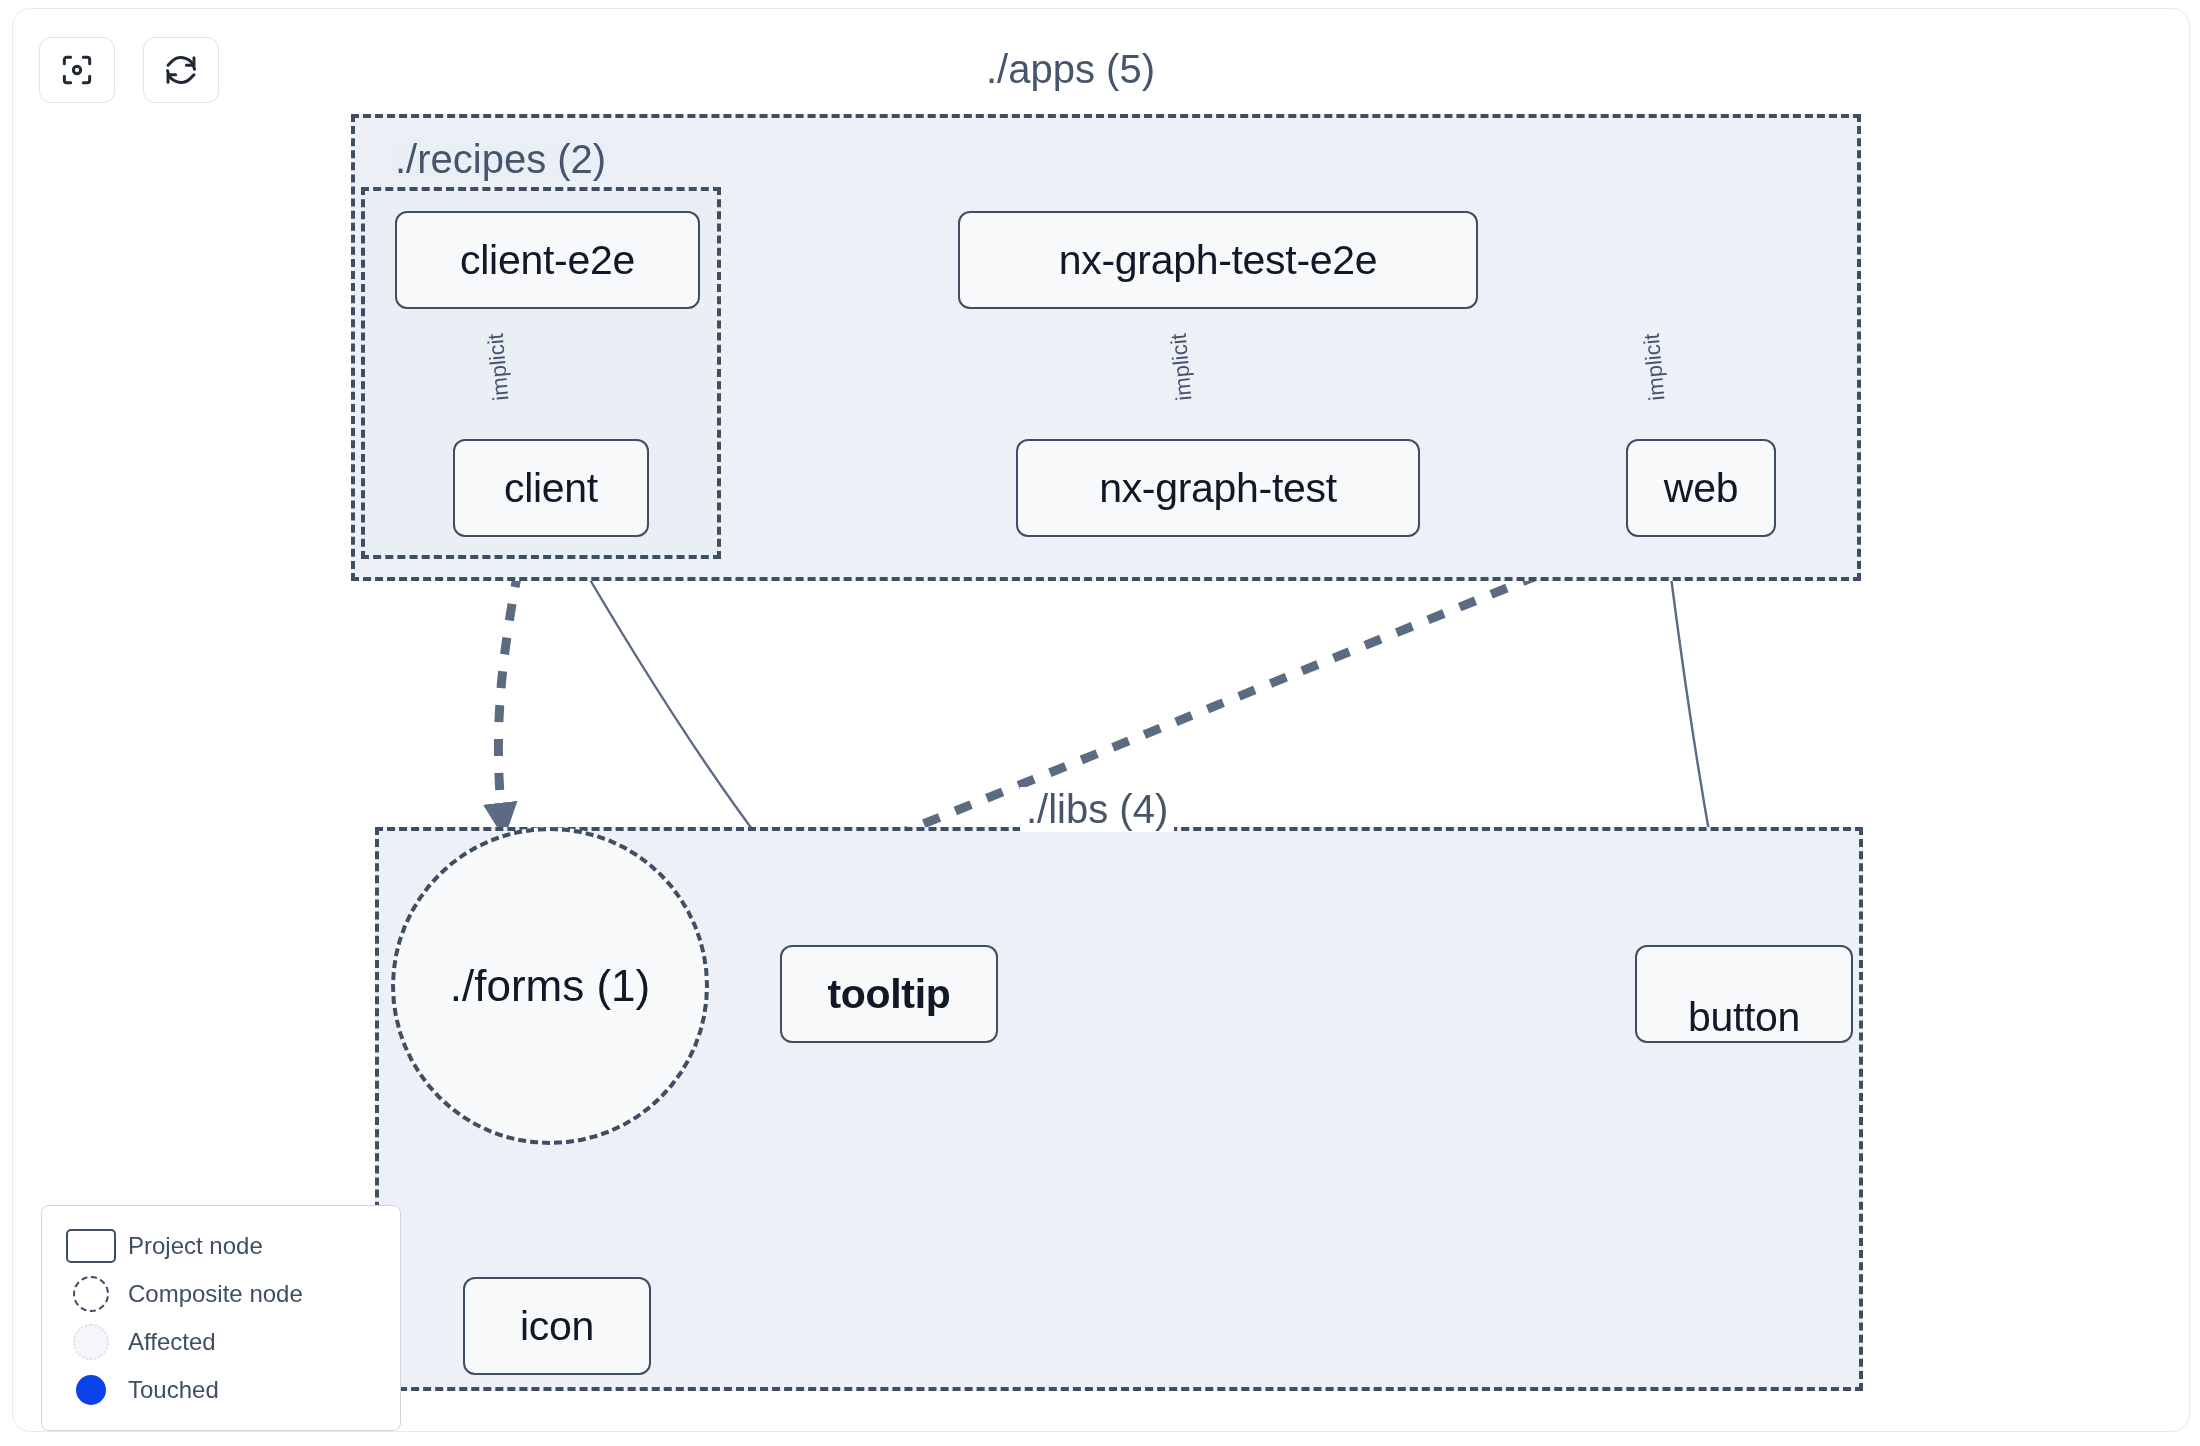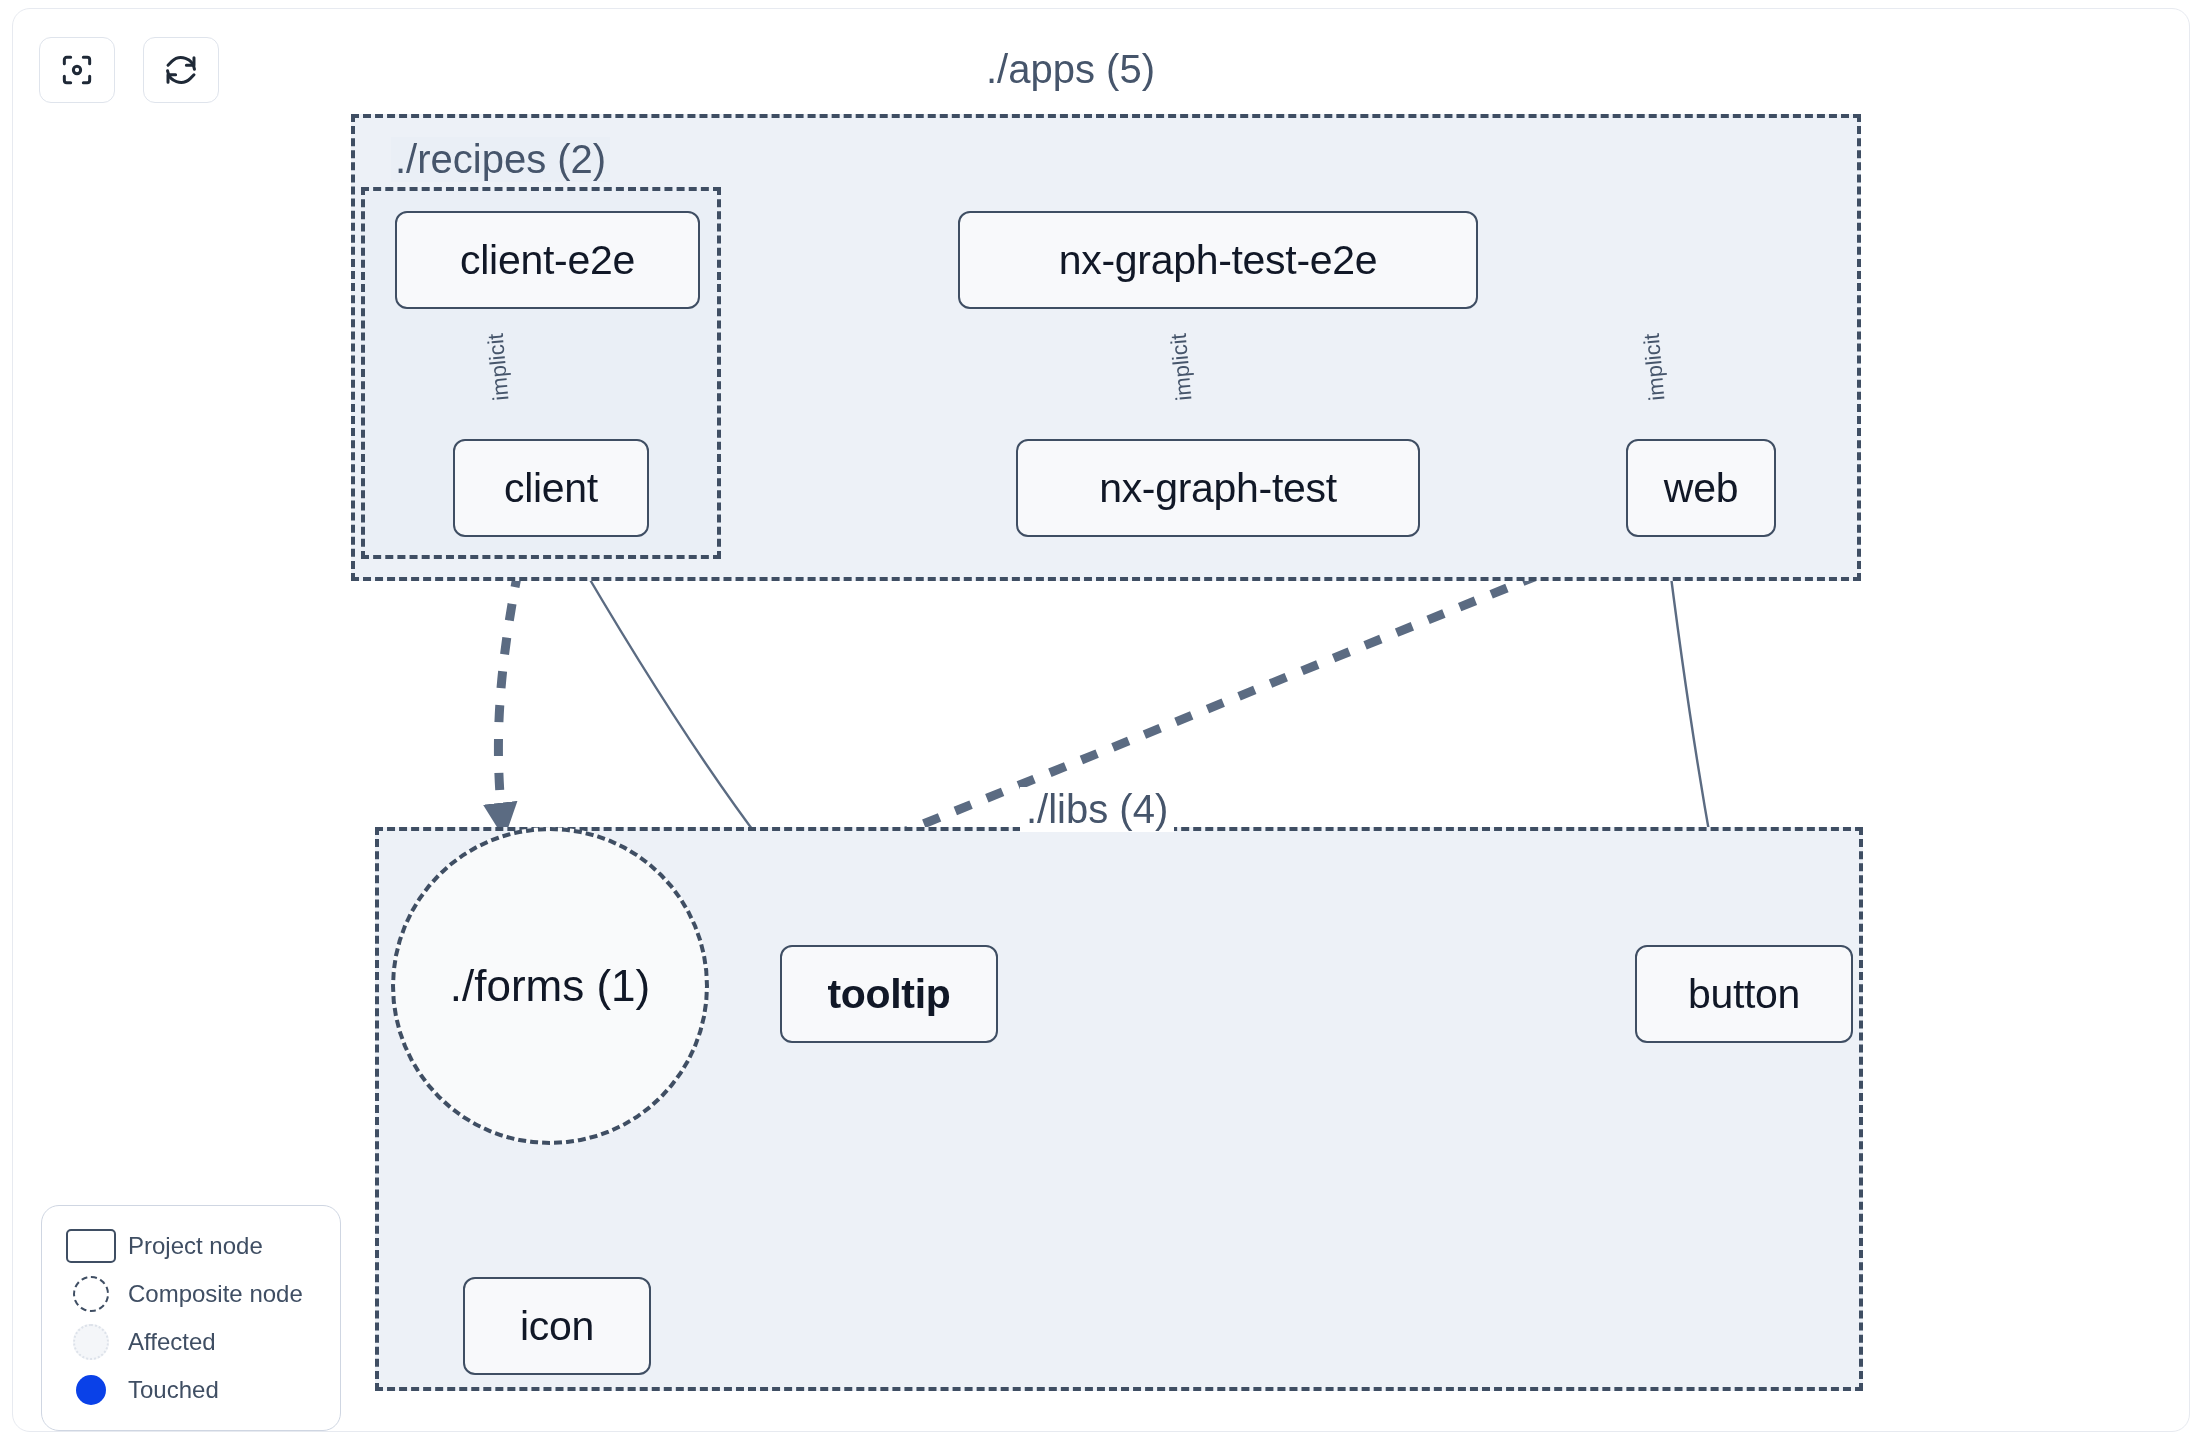--- a/index.html
+++ b/index.html
@@ -80,24 +80,24 @@
     color:#46556b;
     font-size:22px;
     white-space:nowrap;
     z-index:15;
     transform-origin:center center;
   }
   
   #legend{
     position:absolute;
     left:28px;top:1196px;
-    width:300px;
+    width:360px;
     background:#ffffff;
     border:1.5px solid #cfd6e2;
-    border-radius:18px;
+    border-radius:8px;
     padding:16px 18px 16px 18px;
     box-sizing:border-box;
     z-index:60;
   }
   .legend-row{display:flex;align-items:center;height:48px;}
   .legend-mark{width:62px;display:flex;align-items:center;justify-content:center;flex:0 0 62px;}
   .lm-rect{width:46px;height:30px;border:2.5px solid #3f4e63;border-radius:5px;background:#fff;}
   .lm-dashcircle{width:32px;height:32px;border:2.5px dashed #3f4e63;border-radius:50%;}
   .lm-dotcircle{width:32px;height:32px;border:2.5px dotted #dde2ea;border-radius:50%;background:#f4f6f9;}
   .lm-blue{width:30px;height:30px;border-radius:50%;background:#0a41e8;}
@@ -193,21 +193,21 @@
   </div>
 
   <div class="composite-node" style="left:378px;top:818px;width:318px;height:318px;">
     <span>./forms (1)</span>
   </div>
 
   <div class="node-box" style="left:767px;top:936px;width:218px;height:98px;font-weight:bold;">
     <span>tooltip</span>
   </div>
 
-  <div class="node-box" style="left:1622px;top:936px;width:218px;height:98px;">
+  <div class="node-box" style="left:1622px;top:936px;width:218px;height:98px;align-items:flex-end;">
     <span>button</span>
   </div>
 
   <div class="node-box" style="left:450px;top:1268px;width:188px;height:98px;">
     <span>icon</span>
   </div>
 
   <div id="legend">
     <div class="legend-row">
       <span class="legend-mark">

